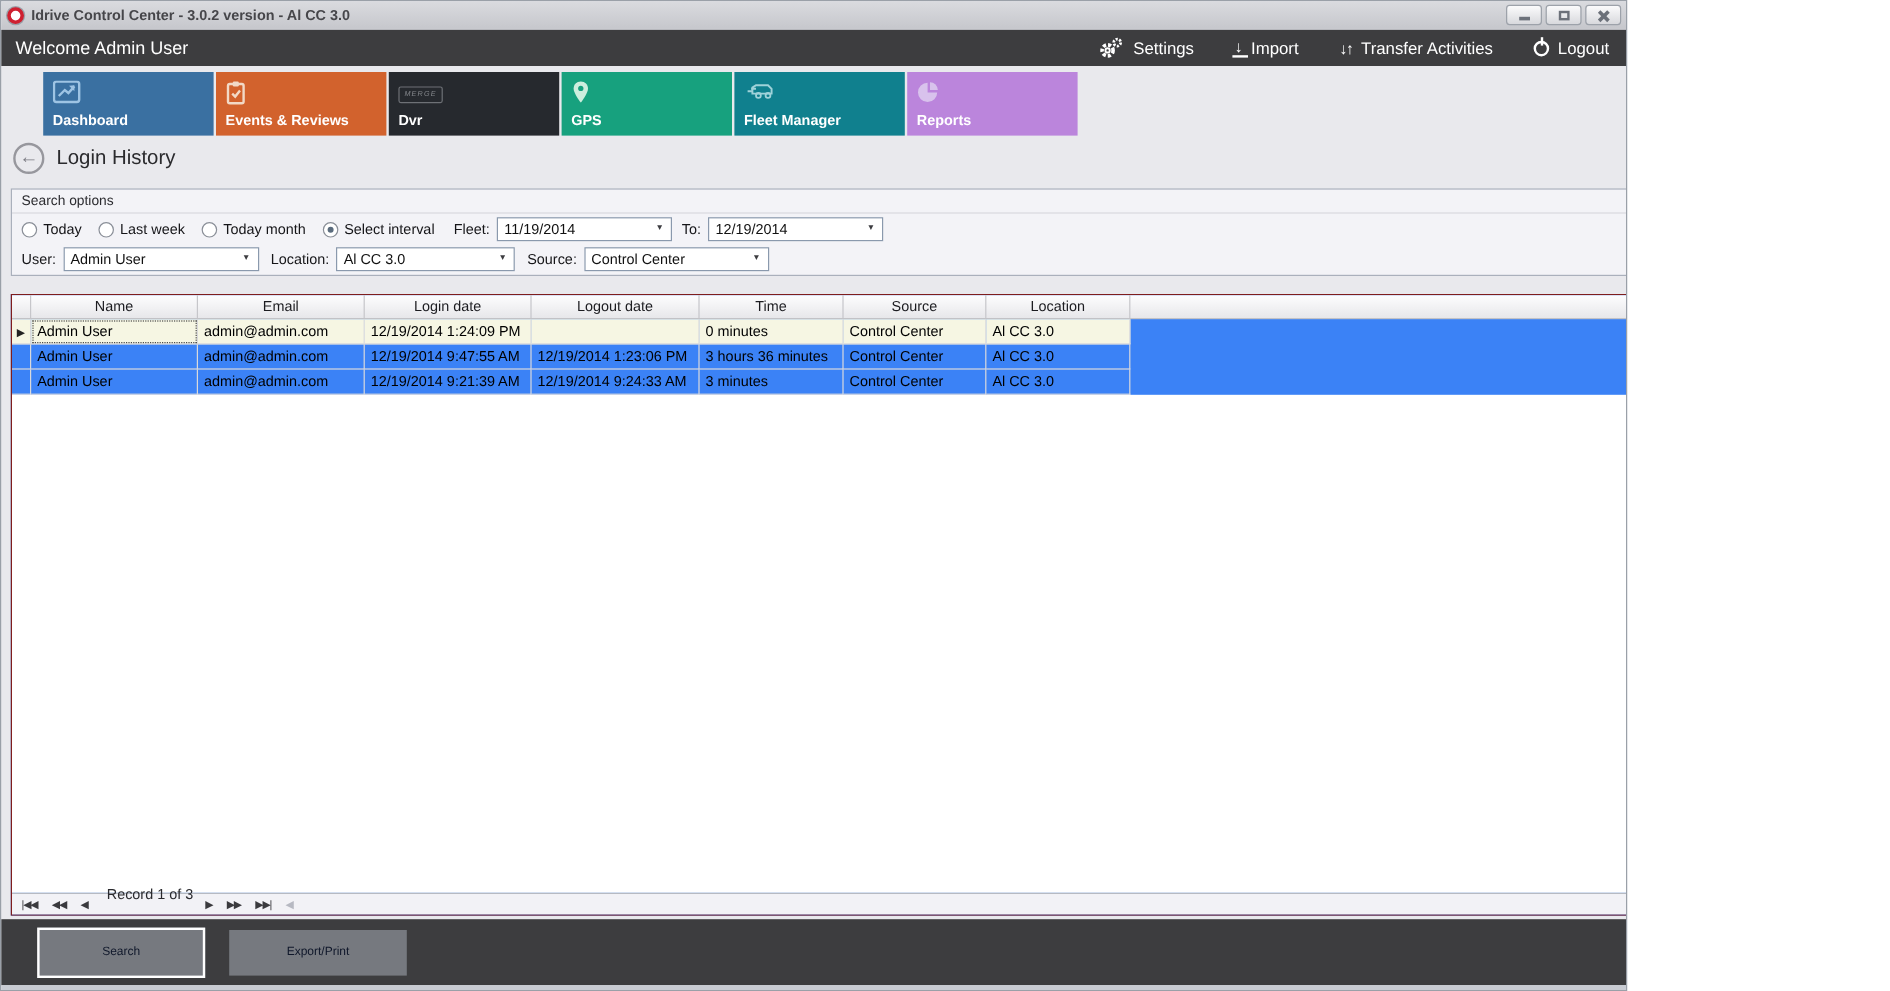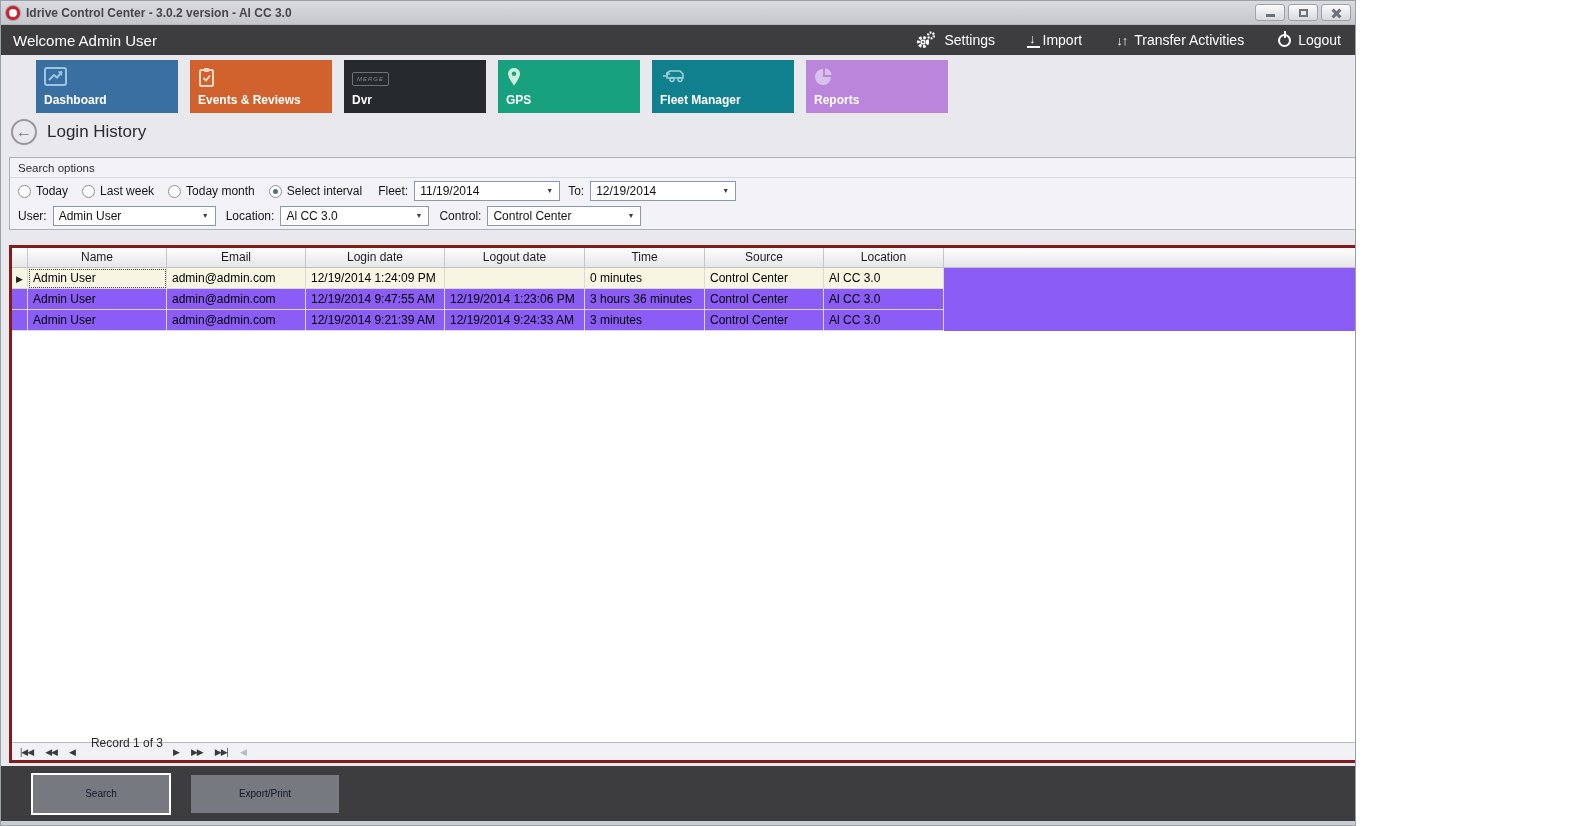--- a/index.html
+++ b/index.html
@@ -31,21 +31,21 @@
   .welcome-text { font-size:15px; margin-left:12px; }
   .topnav { position:absolute; right:14px; top:0; height:30px; display:flex; align-items:center; gap:34px; }
   .topnav-item { display:flex; align-items:center; gap:7px; font-size:14px; color:#fff; cursor:default; }
   .pwr-icon { position:relative; width:13px; height:13px; border:2px solid #fff; border-radius:50%; display:inline-block; }
   .pwr-icon::before { content:""; position:absolute; left:4px; top:-5px; width:2px; height:7px; background:#fff; }
   .import-icon { position:relative; font-size:13px; font-weight:bold; line-height:1; padding-bottom:3px; }
   .import-icon::after { content:""; position:absolute; left:-2px; bottom:0; width:13px; height:2px; background:#fff; }
   .transfer-icon { font-size:13px; font-weight:bold; letter-spacing:-1px; }
 
   
-  .tiles { position:absolute; left:3px; top:59px; display:flex; gap:12px;padding-left:32px; }
+  .tiles { position:absolute; left:3px; top:59px; display:flex; gap:2px;padding-left:32px; }
   .tile { width:142px; height:53px; position:relative; color:#fff; cursor:default; }
   .tile .tile-label { position:absolute; left:8px; bottom:6px; font-size:12px; font-weight:bold; }
   .tile .tile-icon { position:absolute; left:8px; top:7px; height:20px; }
   .t-dashboard { background:#3a70a1; }
   .t-events { background:#d2622d; }
   .t-dvr { background:#26292e; }
   .t-gps { background:#17a17e; }
   .t-fleet { background:#10808e; }
   .t-reports { background:#bb85dc; }
   .dvr-box { display:inline-block; border:1px solid #6e7176; color:#84878c; font-size:6px;
@@ -71,22 +71,22 @@
   .combo { height:20px; background:#fff; border:1px solid #8a99ad; display:flex; align-items:center;
     justify-content:space-between; padding-left:5px; font-size:12px; color:#111; cursor:default; }
   .combo .arr { font-size:7px; color:#3c3c40; padding:0 6px; }
   .w-from { width:146px; margin-right:6px; }
   .w-to { width:146px; }
   .w-user { width:163px; margin-right:8px; }
   .w-loc { width:149px; margin-right:8px; }
   .w-src { width:154px; }
 
   
-  .grid-panel { position:absolute; left:8px; top:244px; width:1549px; height:518px; background:#8b5cf6;
-    border:3px solid #7f1d1d; display:flex; flex-direction:column; }
+  .grid-panel { position:absolute; left:8px; top:244px; width:1549px; height:518px; background:#3b82f6;
+    border:1px solid #7f1d1d; display:flex; flex-direction:column; }
   .grid-header { display:flex; height:20px; background:linear-gradient(#fdfdfe,#e7e7ea);
     border-bottom:1px solid #c2c2c6; font-size:12px; color:#1c1c20; }
   .hcell { border-right:1px solid #c6c6ca; text-align:center; line-height:19px; cursor:default; }
   .hcell.filler { flex:1; border-right:none; }
   .grid-row { display:flex; height:21px; font-size:12px; color:#000; }
   .cell { border-right:1px solid #d9d9dc; border-bottom:1px solid #d9d9dc; line-height:20px;
     padding-left:5px; white-space:nowrap; overflow:hidden; cursor:default; }
   .c-ind { width:16px; padding-left:0; text-align:center; }
   .c-name { width:139px; } .c-email { width:139px; } .c-login { width:139px; }
   .c-logout { width:140px; } .c-time { width:120px; } .c-src { width:119px; } .c-locn { width:120px; }
@@ -264,21 +264,21 @@
       <span class="fld-label" style="margin-left:0">User:</span>
       <div class="combo w-user">
         <span>Admin User</span>
         <span class="arr">▼</span>
       </div>
       <span class="fld-label">Location:</span>
       <div class="combo w-loc">
         <span>Al CC 3.0</span>
         <span class="arr">▼</span>
       </div>
-      <span class="fld-label">Control:</span>
+      <span class="fld-label">Source:</span>
       <div class="combo w-src">
         <span>Control Center</span>
         <span class="arr">▼</span>
       </div>
     </div>
   </div>
 
   <div class="grid-panel">
     <div class="grid-header">
       <div class="hcell c-ind"></div>

